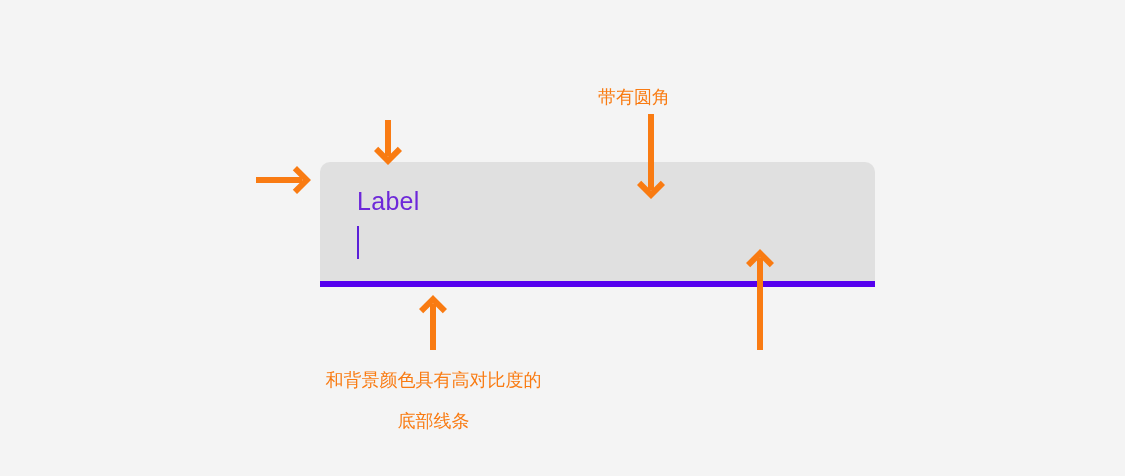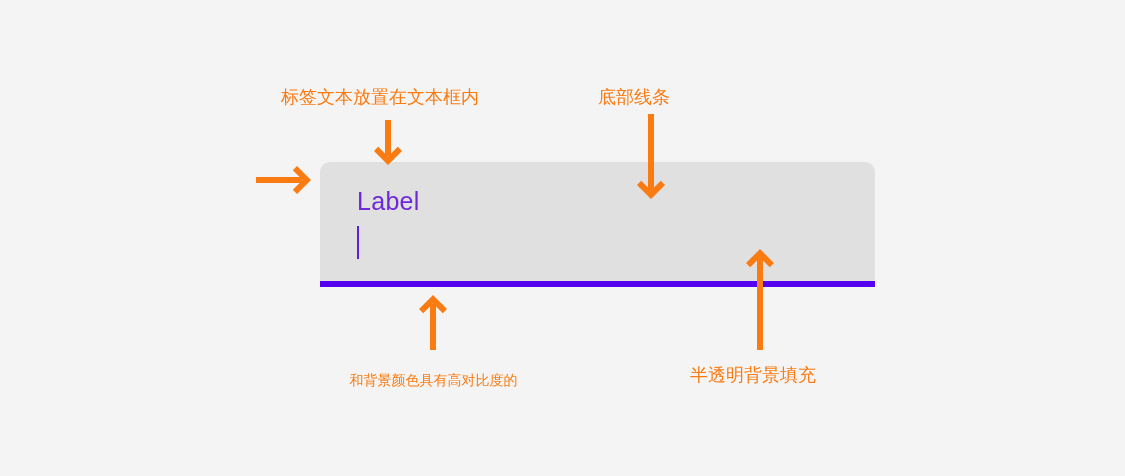--- a/index.html
+++ b/index.html
@@ -65,21 +65,21 @@
   .anno {
     position: absolute;
     color: #f97b12;
     font-size: 18px;
     line-height: 30px;
     white-space: nowrap;
   }
   .anno-multi {
     position: absolute;
     color: #f97b12;
-    font-size: 14px;
+    font-size: 18px;
     line-height: 41px;
     text-align: center;
     white-space: nowrap;
   }
   .anno-multi div { white-space: nowrap; }
 
   .anno-label-inside { left: 281px; top: 82px; }
   .anno-field-area   { left: 598px; top: 82px; }
   .anno-rounded      { left: 168px; top: 165px; }
   .anno-bottom-line  { left: 306px; top: 360px; width: 255px; }
@@ -98,54 +98,53 @@
 </head>
 <body>
 
 <div id="stage">
 
   <div class="tf-box"></div>
   <div class="tf-underline"></div>
   <div class="tf-label">Label</div>
   <div class="tf-caret"></div>
 
-  <div class="anno anno-label-inside">标签文本放置在文本框内</div>
   <div class="arrow arrow-down-label">
     <svg width="28" height="46" viewBox="0 0 28 46">
       <rect x="11" y="0" width="6" height="36" fill="#f97b12"></rect>
       <path d="M14 45 L0 31 L4.2 26.8 L14 36.6 L23.8 26.8 L28 31 Z" fill="#f97b12"></path>
     </svg>
   </div>
 
-  <div class="anno anno-field-area">底部线条</div>
+  <div class="anno anno-field-area">带有圆角</div>
   <div class="arrow arrow-down-area">
     <svg width="28" height="86" viewBox="0 0 28 86">
       <rect x="11" y="0" width="6" height="76" fill="#f97b12"></rect>
       <path d="M14 85 L0 71 L4.2 66.8 L14 76.6 L23.8 66.8 L28 71 Z" fill="#f97b12"></path>
     </svg>
   </div>
 
   <div class="arrow arrow-right-round">
     <svg width="56" height="28" viewBox="0 0 56 28">
       <rect x="0" y="11" width="46" height="6" fill="#f97b12"></rect>
       <path d="M55 14 L41 0 L36.8 4.2 L46.6 14 L36.8 23.8 L41 28 Z" fill="#f97b12"></path>
     </svg>
   </div>
 
   <div class="anno-multi anno-bottom-line">
     <div>和背景颜色具有高对比度的</div>
+    <div>底部线条</div>
   </div>
   <div class="arrow arrow-up-line">
     <svg width="28" height="56" viewBox="0 0 28 56">
       <rect x="11" y="10" width="6" height="46" fill="#f97b12"></rect>
       <path d="M14 1 L0 15 L4.2 19.2 L14 9.4 L23.8 19.2 L28 15 Z" fill="#f97b12"></path>
     </svg>
   </div>
 
-  <div class="anno anno-translucent">半透明背景填充</div>
   <div class="arrow arrow-up-fill">
     <svg width="28" height="102" viewBox="0 0 28 102">
       <rect x="11" y="10" width="6" height="92" fill="#f97b12"></rect>
       <path d="M14 1 L0 15 L4.2 19.2 L14 9.4 L23.8 19.2 L28 15 Z" fill="#f97b12"></path>
     </svg>
   </div>
 
 </div>
 
 </body></html>

